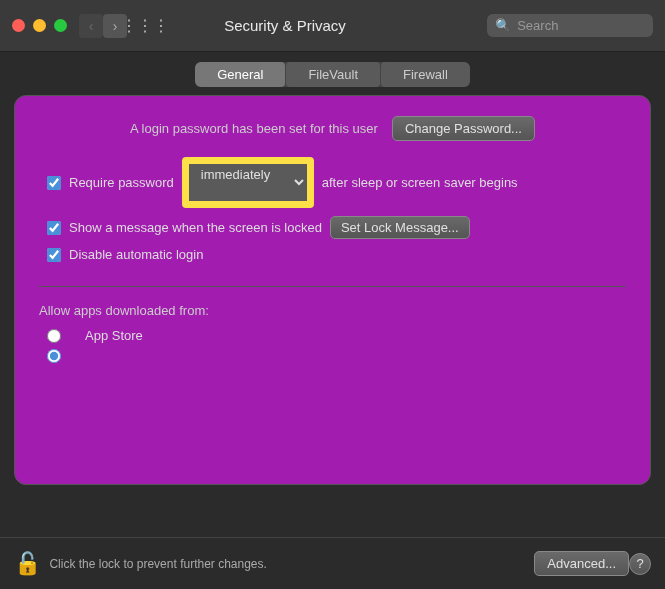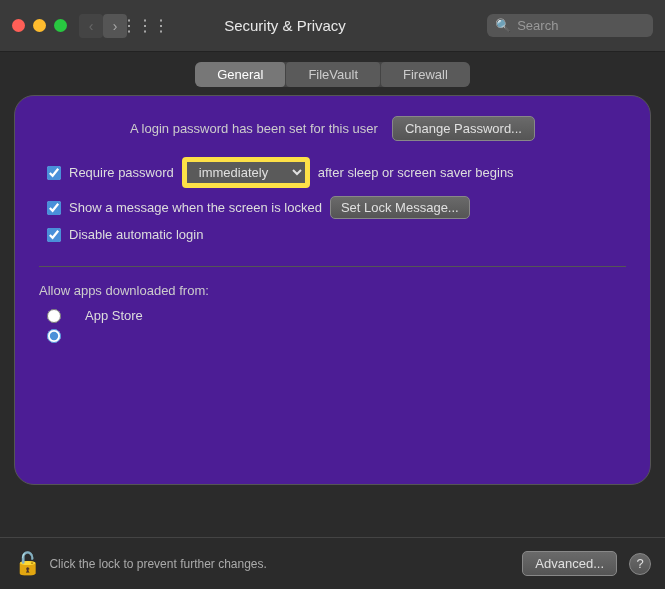--- a/index.html
+++ b/index.html
@@ -113,22 +113,22 @@
       border-radius: 4px;
     }
     .tab-btn.active {
       background: #777;
       color: #fff;
     }
 
     
     .main-panel {
       margin: 8px 14px 4px;
-      background: #4c1d95;
-      border-radius: 20px;
+      background: #a21caf;
+      border-radius: 12px;
       border: 1px solid #555;
       padding: 20px 24px;
       min-height: 390px;
     }
 
     
     .login-row {
       display: flex;
       align-items: center;
       justify-content: center;
@@ -159,25 +159,25 @@
       color: #ddd;
     }
     .checkbox-row input[type="checkbox"] {
       accent-color: #4a90d9;
       width: 14px;
       height: 14px;
       cursor: pointer;
     }
     .dropdown-select {
       background: #5a5a5a;
-      border: 5px solid #fde047;
+      border: 7px solid #fde047;
       border-radius: 4px;
       color: #e0e0e0;
       font-size: 13px;
-      padding: 2px 20px 2px 8px;
+      padding: 2px 20px 18px 8px;
       cursor: pointer;
       appearance: auto;
     }
     .set-lock-btn {
       background: linear-gradient(#6a6a6a, #555);
       border: 1px solid #888;
       border-radius: 5px;
       color: #e0e0e0;
       font-size: 13px;
       padding: 3px 10px;
@@ -235,21 +235,21 @@
       flex: 1;
     }
     .advanced-btn {
       background: linear-gradient(#6a6a6a, #555);
       border: 1px solid #888;
       border-radius: 5px;
       color: #e0e0e0;
       font-size: 13px;
       padding: 4px 12px;
       cursor: pointer;
-      margin-right: 12px;
+      margin-right: 0;
     }
     .help-btn {
       width: 22px;
       height: 22px;
       border-radius: 50%;
       border: 1px solid #888;
       background: linear-gradient(#6a6a6a, #555);
       color: #e0e0e0;
       font-size: 13px;
       cursor: pointer;

